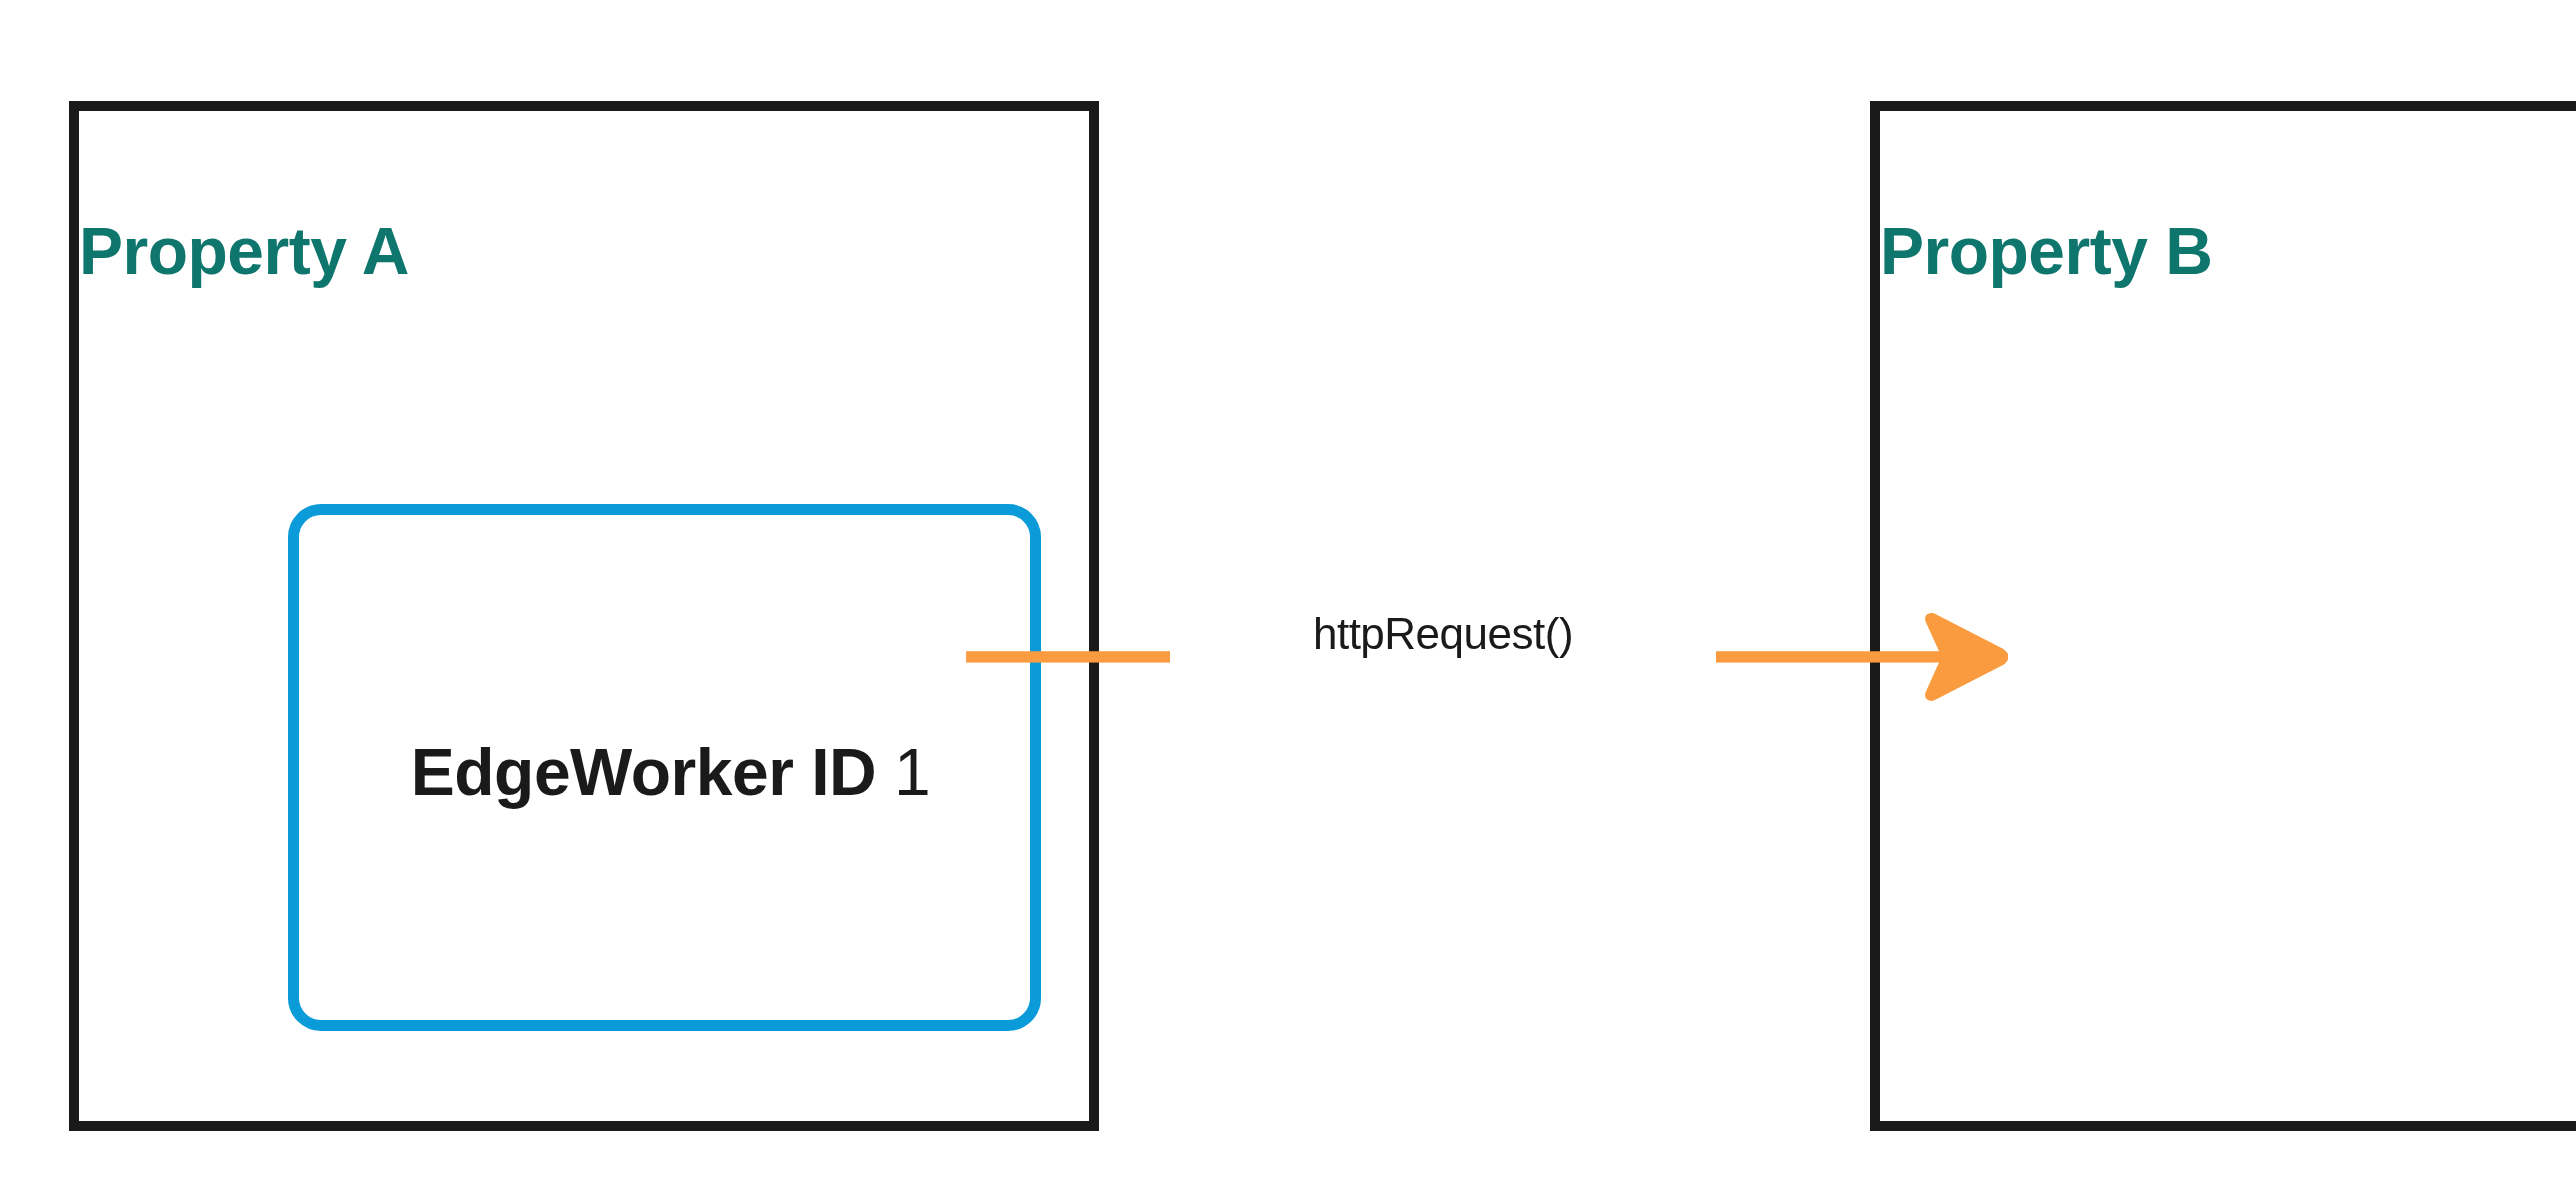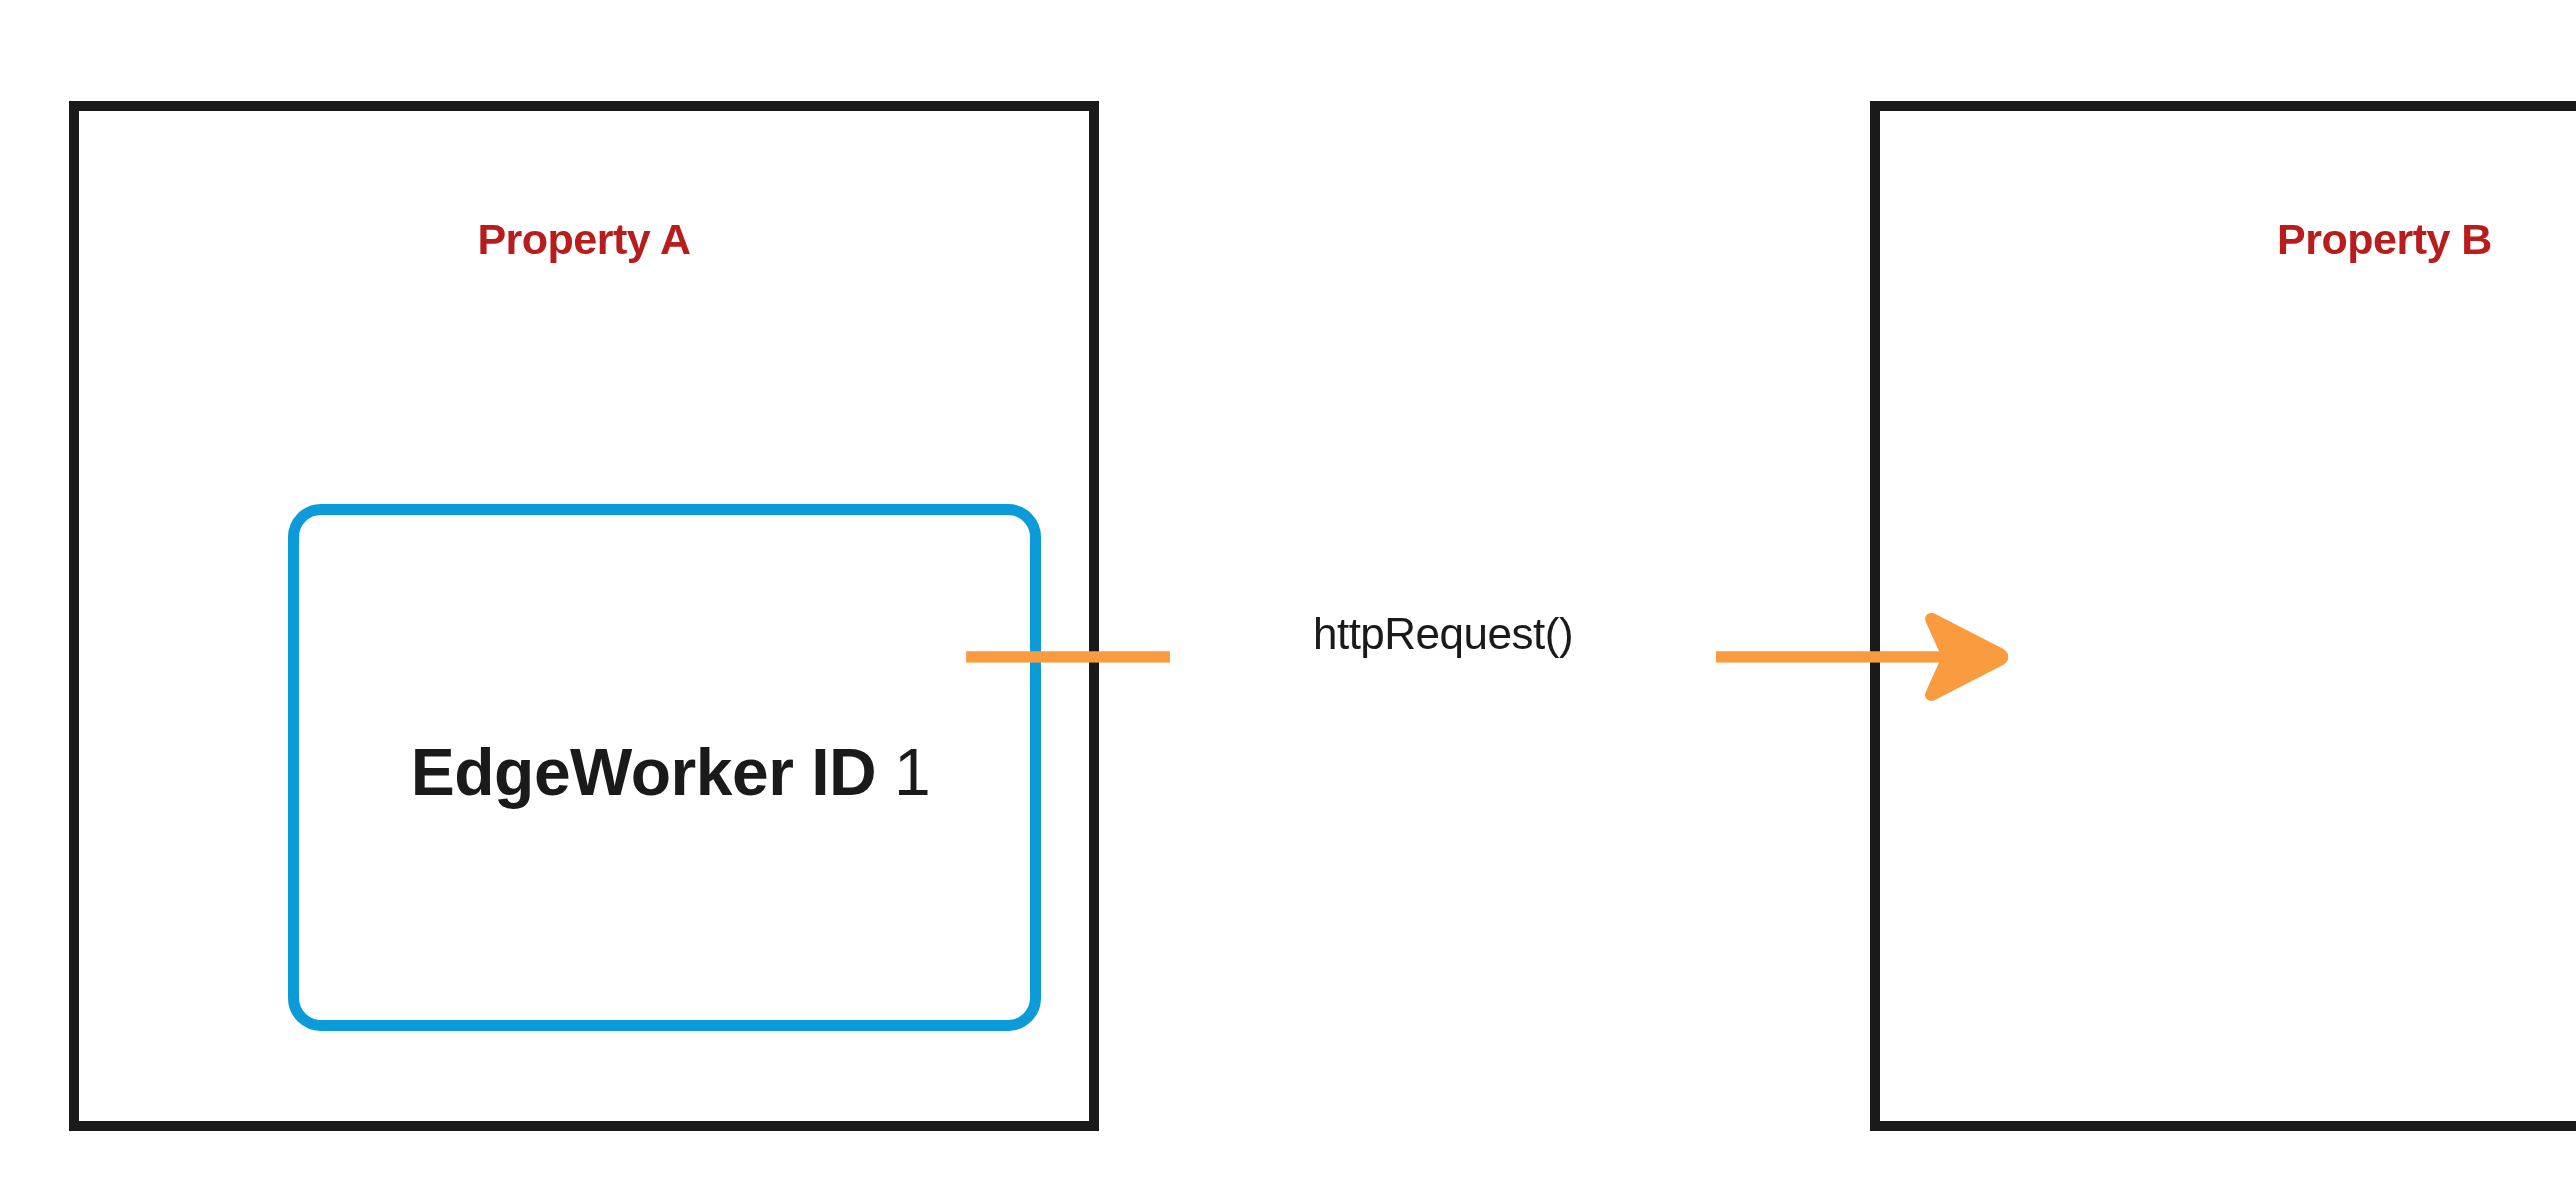--- a/index.html
+++ b/index.html
@@ -29,24 +29,23 @@
   }
   #property-box-a { left: 69px;  top: 101px; width: 1030px; height: 1030px; }
   #property-box-b { left: 1870px; top: 101px; width: 1029px; height: 1030px; }
 
   
   .property-title {
     position: absolute;
     left: 0;
     right: 0;
     top: 107px;
-    text-align: center;
-    font-size: 43px;
+    font-size: 66px;
     font-weight: bold;
-    color: #b91c1c;
+    color: #0f766e;
     letter-spacing: -0.5px;
     line-height: 1;
     white-space: nowrap;
   }
 
   
   .edgeworker-box {
     position: absolute;
     box-sizing: border-box;
     border: 11.3px solid #0a9bd8;

